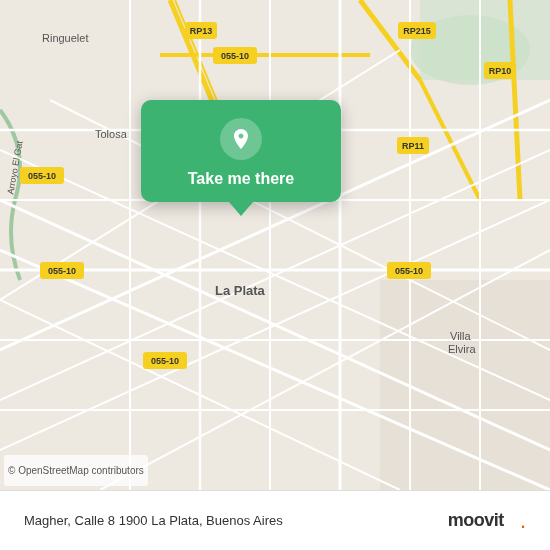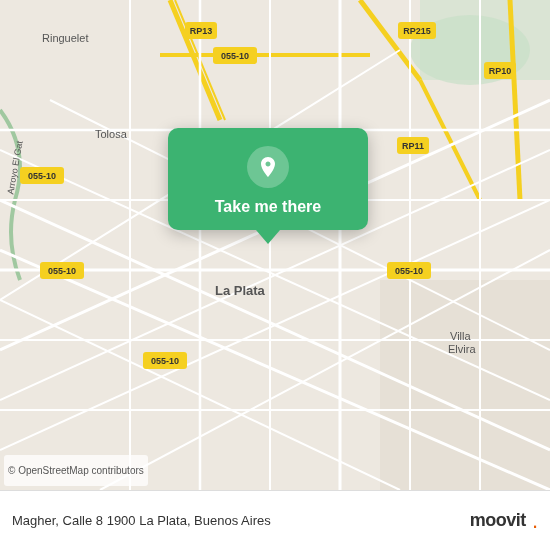--- a/index.html
+++ b/index.html
@@ -22,50 +22,49 @@
 
     .bottom-bar {
       position: absolute;
       bottom: 0;
       left: 0;
       width: 550px;
       height: 60px;
       background: white;
       display: flex;
       align-items: center;
-      padding: 0 12px;
+      padding: 0 24px;
       border-top: 1px solid #ddd;
     }
 
     .bottom-bar-logo {
       margin-left: auto;
     }
 
     .bottom-bar-text {
       font-size: 13px;
       color: #333;
       flex: 1;
     }
 
     
     .popup-card {
       position: absolute;
       top: 100px;
-      left: 168px;
+      left: 141px;
       width: 200px;
       background: #3cb371;
       border-radius: 10px;
       padding: 18px 16px 14px;
       display: flex;
       flex-direction: column;
       align-items: center;
       box-shadow: 0 4px 16px rgba(0,0,0,0.25);
       cursor: pointer;
       z-index: 10;
-      margin-top: 28px;
     }
 
     .popup-card::after {
       content: '';
       position: absolute;
       bottom: -14px;
       left: 50%;
       transform: translateX(-50%);
       width: 0;
       height: 0;
@@ -107,21 +106,21 @@
       background: rgba(255,255,255,0.75);
       padding: 10px 4px;
       border-radius: 3px;
       z-index: 5;
     }
 
     
     .moovit-logo {
       display: flex;
       align-items: center;
-      gap: 6px;
+      gap: 16px;
     }
 
     .moovit-logo-text {
       font-size: 18px;
       font-weight: bold;
       color: #333;
       letter-spacing: -0.5px;
     }
 
     .moovit-logo-dot {

